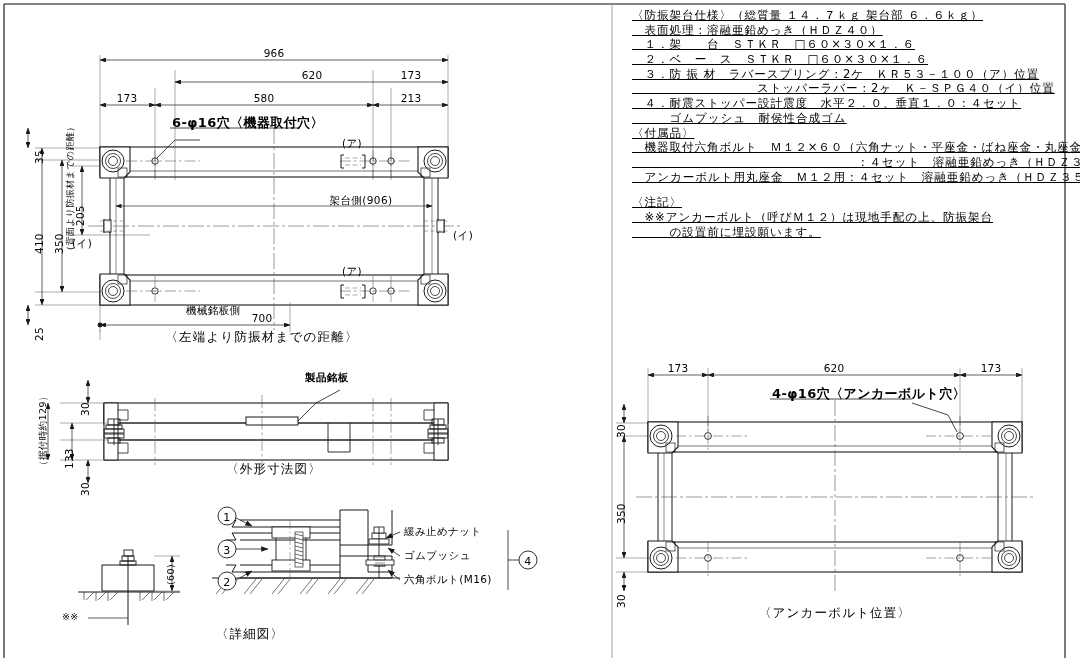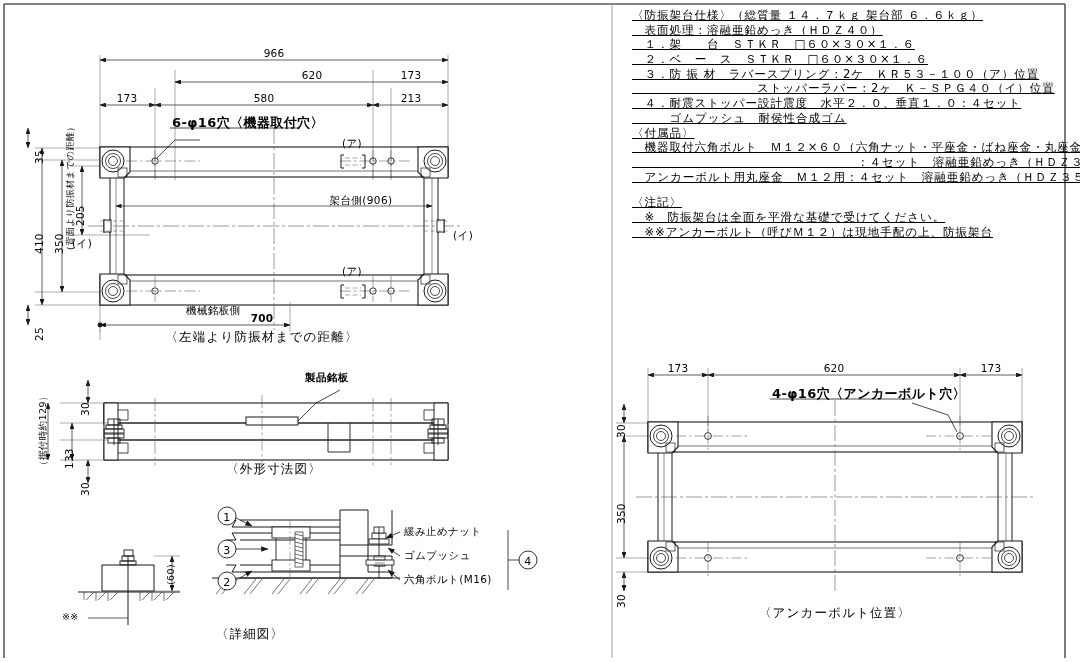--- a/index.html
+++ b/index.html
@@ -465,22 +465,22 @@
     <div class="tx spec jp" style="position:static;display:block;margin-bottom:3.1px;">　３．防 振 材　ラバースプリング：2ケ　ＫＲ５３－１００（ア）位置</div>
     <div class="tx spec jp" style="position:static;display:block;margin-bottom:3.1px;">　　　　　　　　　　ストッパーラバー：2ヶ　Ｋ－ＳＰＧ４０（イ）位置</div>
     <div class="tx spec jp" style="position:static;display:block;margin-bottom:3.1px;">　４．耐震ストッパー設計震度　水平２．０、垂直１．０：４セット</div>
     <div class="tx spec jp" style="position:static;display:block;margin-bottom:3.1px;">　　　ゴムブッシュ　耐侯性合成ゴム</div>
     <div class="tx spec jp" style="position:static;display:block;margin-bottom:3.1px;">〈付属品〉</div>
     <div class="tx spec jp" style="position:static;display:block;margin-bottom:3.1px;">　機器取付六角ボルト　Ｍ１２×６０（六角ナット・平座金・ばね座金・丸座金）</div>
     <div class="tx spec jp" style="position:static;display:block;margin-bottom:3.1px;">　　　　　　　　　　　　　　　　　　：４セット　溶融亜鉛めっき（ＨＤＺ３５）</div>
     <div class="tx spec jp" style="position:static;display:block;margin-bottom:3.1px;">　アンカーボルト用丸座金　Ｍ１２用：４セット　溶融亜鉛めっき（ＨＤＺ３５）</div>
     <div class="tx spec jp" style="position:static;display:block;margin-bottom:3.1px;height:8px;"></div>
     <div class="tx spec jp" style="position:static;display:block;margin-bottom:3.1px;">〈注記〉</div>
-    <div class="tx spec jp" style="position:static;display:block;margin-bottom:3.1px;">　※　防振架台は全面を平滑な基礎で受けてください。</div>
     <div class="tx spec jp" style="position:static;display:block;margin-bottom:3.1px;">　※※アンカーボルト（呼びＭ１２）は現地手配の上、防振架台</div>
+    <div class="tx spec jp" style="position:static;display:block;margin-bottom:3.1px;">　　　の設置前に埋設願います。</div>
   </div>
 
   <div class="tx dim ctr" style="left:274px;top:48px;">966</div>
   <div class="tx dim ctr" style="left:312px;top:70px;">620</div>
   <div class="tx dim ctr" style="left:411px;top:70px;">173</div>
   <div class="tx dim ctr" style="left:127px;top:93px;">173</div>
   <div class="tx dim ctr" style="left:264px;top:93px;">580</div>
   <div class="tx dim ctr" style="left:411px;top:93px;">213</div>
 
   <div class="tx dim vert" style="left:34px;top:146px;transform:rotate(-90deg) translateX(-18px);">35</div>
@@ -490,21 +490,21 @@
   <div class="tx dim vert" style="left:34px;top:323px;transform:rotate(-90deg) translateX(-18px);">25</div>
   <div class="tx lbl vert jp" style="left:66px;top:255px;transform:rotate(-90deg);font-size:9px;">（背面より防振材までの距離）</div>
 
   <div class="tx lblb jp" style="left:172px;top:116px;">6-φ16穴〈機器取付穴〉</div>
   <div class="tx lbl jp ctr" style="left:361px;top:195px;">架台側(906)</div>
   <div class="tx lbl jp" style="left:186px;top:305px;">機械銘板側</div>
   <div class="tx lbl jp ctr" style="left:352px;top:138px;">(ア)</div>
   <div class="tx lbl jp ctr" style="left:352px;top:266px;">(ア)</div>
   <div class="tx lbl jp" style="left:72px;top:238px;">(イ)</div>
   <div class="tx lbl jp" style="left:453px;top:230px;">(イ)</div>
-  <div class="tx dim ctr" style="left:262px;top:313px;font-weight:bold;">700</div>
+  <div class="tx dim ctr" style="left:262px;top:313px;">700</div>
   <div class="tx cap jp ctr" style="left:262px;top:331px;">〈左端より防振材までの距離〉</div>
 
   <div class="tx dim vert" style="left:80px;top:398px;transform:rotate(-90deg) translateX(-18px);">30</div>
   <div class="tx dim vert" style="left:64px;top:455px;transform:rotate(-90deg) translateX(-14px);">133</div>
   <div class="tx dim vert" style="left:80px;top:478px;transform:rotate(-90deg) translateX(-18px);">30</div>
   <div class="tx lbl vert jp" style="left:38px;top:470px;transform:rotate(-90deg);font-size:9.5px;">（据付時約129）</div>
   <div class="tx lbl jp" style="left:305px;top:372px;font-weight:bold;">製品銘板</div>
   <div class="tx cap jp ctr" style="left:274px;top:463px;">〈外形寸法図〉</div>
 
   <div class="tx lbl ctr" style="left:227px;top:512px;font-size:11px;">1</div>

